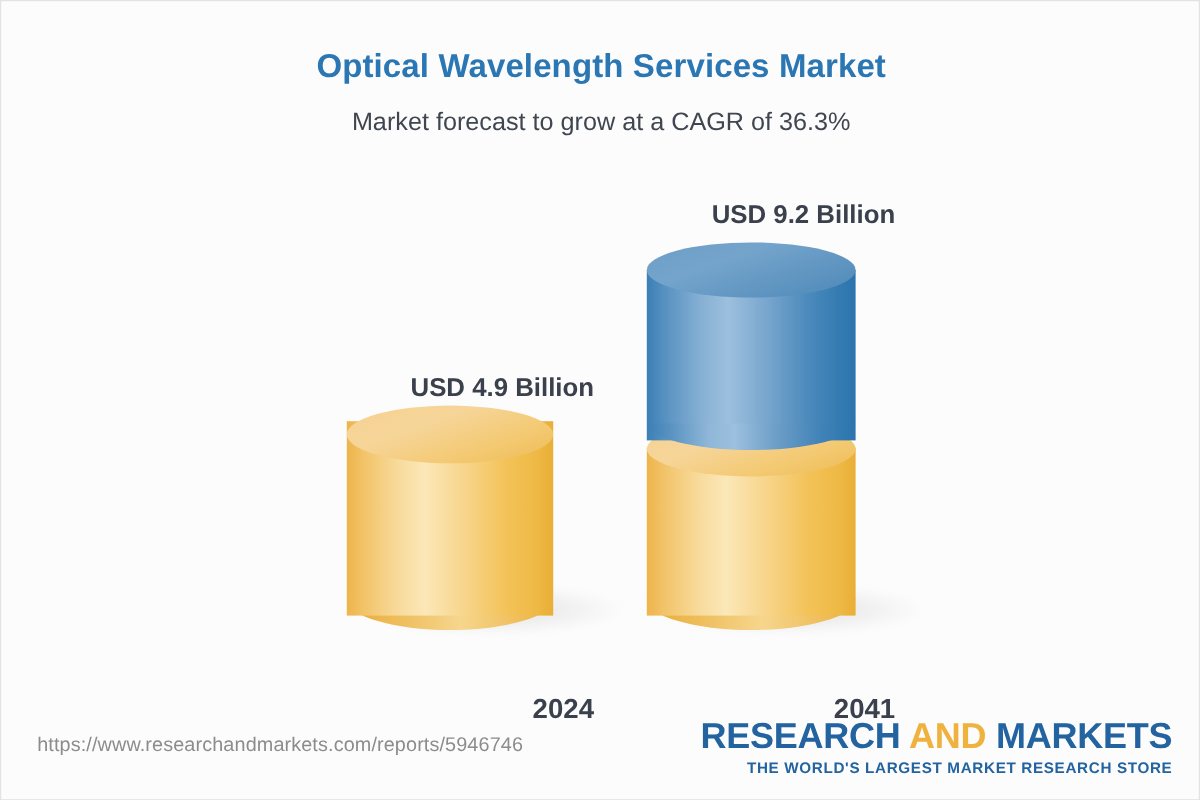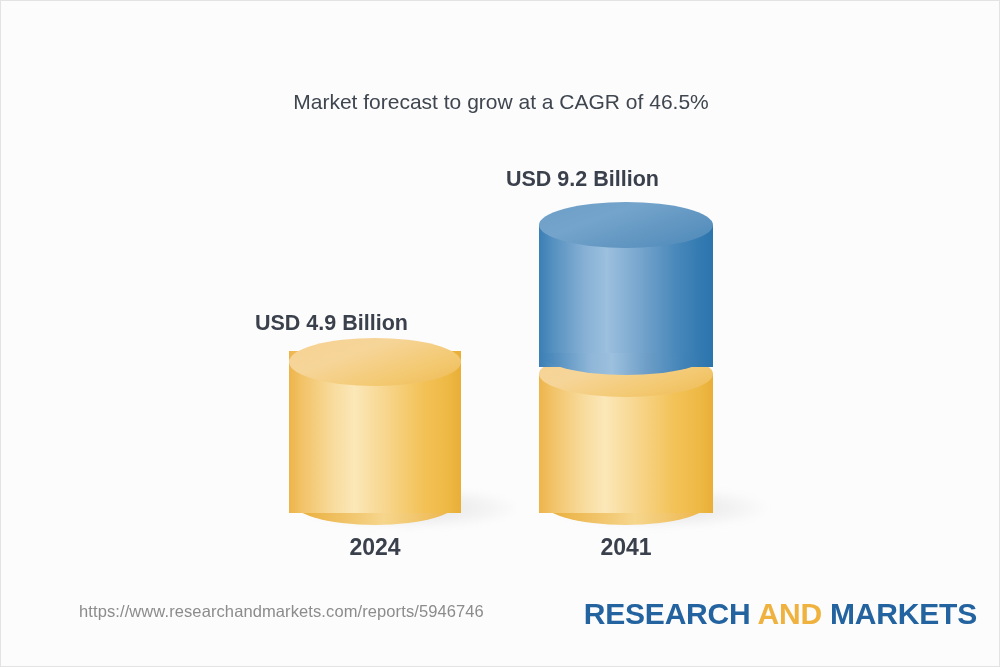--- a/index.html
+++ b/index.html
@@ -53,34 +53,35 @@
     height: 600px;
   }
 
   .bar-group {
     position: absolute;
   }
 
   .value-label {
     position: absolute;
     width: 240px;
-    text-align: left;
+    text-align: right;
     font-size: 21.5px;
     font-weight: bold;
     color: #3b414c;
     white-space: nowrap;
   }
 
   .cat-label {
     position: absolute;
     width: 240px;
-    text-align: center;
+    text-align: right;
     font-size: 23px;
     font-weight: bold;
     color: #3b414c;
+    margin-top: 43px;
   }
 
   
   .cyl {
     position: absolute;
   }
   .cyl-shadow {
     position: absolute;
     border-radius: 50%;
     background: radial-gradient(ellipse at 50% 50%, rgba(120,120,120,0.20) 0%, rgba(150,150,150,0.10) 45%, rgba(255,255,255,0) 72%);
@@ -150,25 +151,24 @@
   .footer {
     position: absolute;
     left: 0;
     bottom: 0;
     width: 1000px;
     height: 86px;
   }
   .footer-url {
     position: absolute;
     left: 30px;
-    top: 22px;
+    top: 32px;
     font-size: 16.5px;
     color: #8c8c8c;
     letter-spacing: 0.1px;
-    margin-left: 48px;
   }
   .logo {
     position: absolute;
     right: 24px;
     top: 18px;
     text-align: right;
   }
   .logo-main {
     font-size: 30px;
     font-weight: bold;
@@ -187,21 +187,22 @@
     letter-spacing: 0.55px;
     margin-top: 3px;
     white-space: nowrap;
   }
 </style>
 </head>
 <body>
 
 <div id="canvas">
 
-  <div class="chart-subtitle">Market forecast to grow at a CAGR of 46.5%</div>
+  <div class="chart-title">Optical Wavelength Services Market</div>
+  <div class="chart-subtitle">Market forecast to grow at a CAGR of 36.3%</div>
 
   <div class="plot">
 
     <div class="bar-group">
 
       <div class="value-label" style="left:254px; top:310px;">USD 4.9 Billion</div>
 
       <div class="cyl-shadow" style="left:300px; top:486px; width:218px; height:42px;"></div>
 
       <div class="cyl">
@@ -247,16 +248,17 @@
       <div class="cat-label" style="left:505px; top:533px;">2041</div>
     </div>
 
   </div>
 
   <div class="footer">
     <div class="footer-url">https://www.researchandmarkets.com/reports/5946746</div>
 
     <div class="logo">
       <div class="logo-main"><span>RESEARCH </span><span class="and">AND</span><span> MARKETS</span></div>
+      <div class="logo-tag">THE WORLD'S LARGEST MARKET RESEARCH STORE</div>
     </div>
   </div>
 
 </div>
 
 </body></html>

